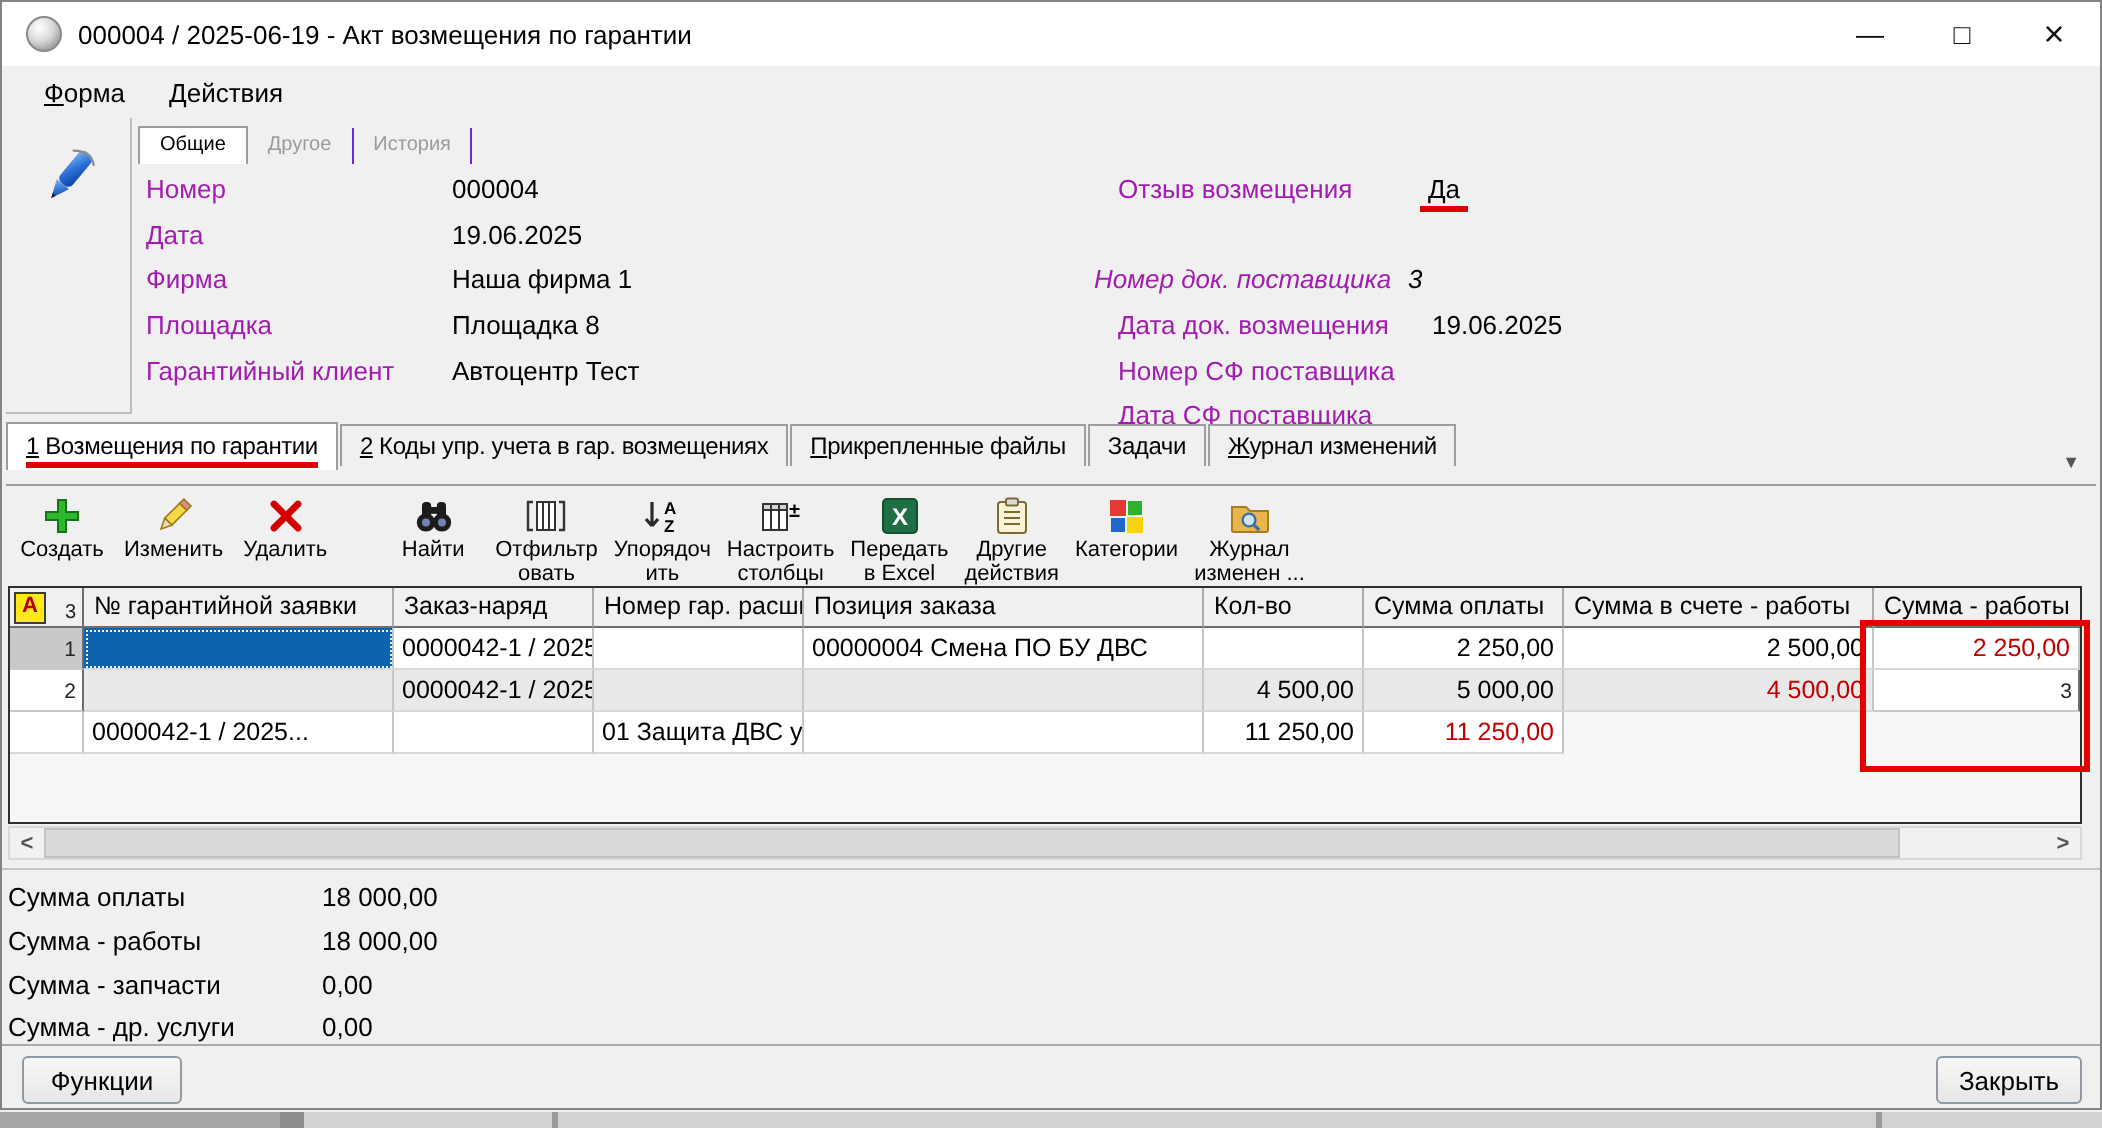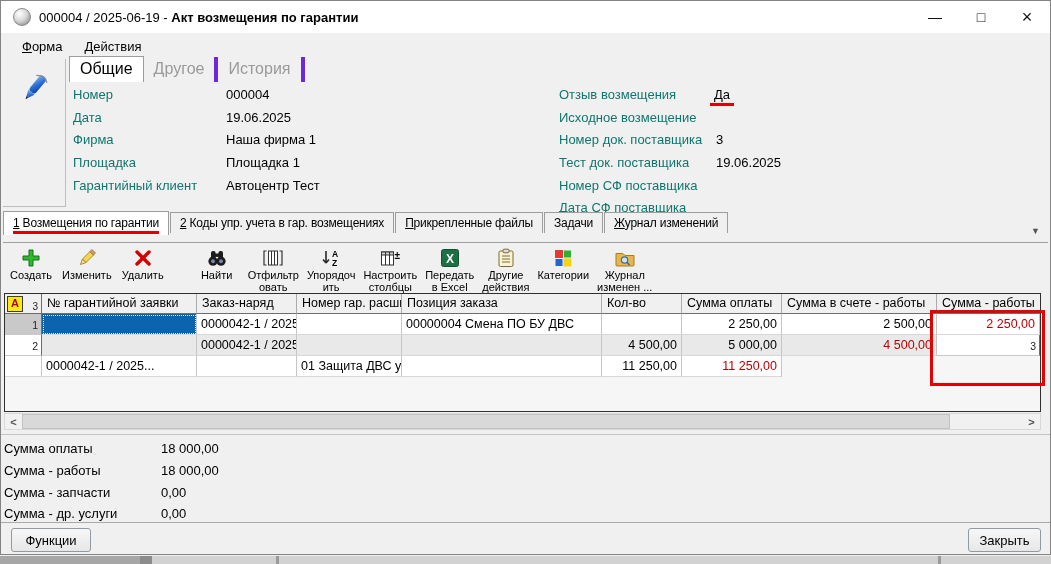--- a/index.html
+++ b/index.html
@@ -3,36 +3,36 @@
 <meta charset="utf-8">
 <style>
   html,body{margin:0;padding:0;background:#cfcfcf;width:1051px;height:564px;overflow:hidden;
     font-family:"Liberation Sans",sans-serif;-webkit-font-smoothing:antialiased;}
   .window{position:absolute;left:0;top:0;width:1049px;height:553px;border:1px solid #838383;background:#f0f0f0;}
   
   .titlebar{position:absolute;left:0;top:0;width:100%;height:32px;background:#ffffff;display:flex;align-items:center;}
   .app-icon{width:16px;height:16px;border-radius:50%;margin:0 8px 0 12px;border:1px solid #8a8a8a;
     background:radial-gradient(circle at 35% 30%, #ffffff 0%, #d9d9d9 45%, #9b9b9b 80%, #7d7d7d 100%);}
   .title-text{font-size:13px;color:#000;}
-  .red-u{border-bottom:5px solid #ef4444;padding-bottom:18px;font-weight:bold;}
+  .red-u{border-bottom:5px solid #ef4444;padding-bottom:18px;}
   .win-controls{position:absolute;right:0;top:0;height:32px;display:flex;}
   .win-btn{width:46px;height:32px;display:flex;align-items:center;justify-content:center;font-size:14px;color:#111;cursor:default;}
   .win-btn.close{font-size:18px;}
   
   .menubar{position:absolute;left:0;top:33px;width:100%;height:24px;background:#f0f0f0;display:flex;align-items:center;padding-left:10px;box-sizing:border-box;}
   .menu-item{font-size:13px;color:#000;padding:3px 11px;}
   .menu-item .u{text-decoration:underline;}
   
   .form-area{position:absolute;left:2px;top:58px;width:1045px;height:156px;}
   .pen-panel{position:absolute;left:0;top:0;width:63px;height:148px;border-right:1px solid #bdbdbd;border-bottom:1px solid #bdbdbd;background:#f0f0f0;text-align:center;padding-top:8px;box-sizing:border-box;}
-  .form-tabs{position:absolute;left:66px;top:1px;height:22px;display:flex;align-items:flex-end;font-size:16px;}
-  .ftab{padding:3px 10px 4px 10px;color:#9a9a9a;border-right:4px solid #6d28d9;}
+  .form-tabs{position:absolute;left:66px;top:1px;height:22px;display:flex;align-items:flex-end;font-size:10px;}
+  .ftab{padding:3px 10px 4px 10px;color:#9a9a9a;border-right:1px solid #6d28d9;}
   .ftab.active{color:#000;background:#fff;border:1px solid #9d9d9d;border-bottom:none;}
   .field-row{position:absolute;height:18px;font-size:13px;white-space:nowrap;}
-  .flabel{position:absolute;left:0;top:0;color:#0f766e;}
+  .flabel{position:absolute;left:0;top:0;color:#a21caf;}
   .fvalue{position:absolute;top:0;color:#000;}
   .fvalue.hl{border-bottom:3px solid #e00000;padding:0 4px 1px 4px;}
   
   .page-tabs{position:absolute;left:2px;top:209px;width:1045px;height:24px;display:flex;align-items:center;}
   .ptab{font-size:12px;letter-spacing:-0.2px;background:#f0f0f0;border:1px solid #9d9d9d;border-bottom:none;height:20px;line-height:20px;
     padding:0 9px;margin-right:1px;color:#000;white-space:nowrap;}
   .ptab .u{text-decoration:underline;}
   .ptab.active{background:#ffffff;height:23px;line-height:23px;position:relative;z-index:3;margin-bottom:-1px;}
   .ptab.active .lbl{border-bottom:3px solid #e00000;padding-bottom:1px;}
   .tab-overflow{position:absolute;right:10px;top:8px;font-size:9px;color:#555;}
@@ -132,41 +132,37 @@
     <div class="field-row" style="left:70px;top:51px;width:470px;">
       <span class="flabel">Дата</span>
       <span class="fvalue" style="left:153px;">19.06.2025</span>
     </div>
     <div class="field-row" style="left:70px;top:73px;width:470px;">
       <span class="flabel">Фирма</span>
       <span class="fvalue" style="left:153px;">Наша фирма 1</span>
     </div>
     <div class="field-row" style="left:70px;top:96px;width:470px;">
       <span class="flabel">Площадка</span>
-      <span class="fvalue" style="left:153px;">Площадка 1</span>
+      <span class="fvalue" style="left:153px;">Площадка 8</span>
     </div>
     <div class="field-row" style="left:556px;top:28px;width:480px;">
       <span class="flabel">Отзыв возмещения</span>
       <span class="fvalue hl" style="left:151px;">Да</span>
     </div>
 
     <div class="field-row" style="left:70px;top:119px;width:470px;">
       <span class="flabel">Гарантийный клиент</span>
       <span class="fvalue" style="left:153px;">Автоцентр Тест</span>
     </div>
-    <div class="field-row" style="left:556px;top:51px;width:480px;">
-      <span class="flabel">Исходное возмещение</span>
-      <span class="fvalue" style="left:157px;"></span>
-    </div>
-    <div class="field-row" style="left:556px;top:73px;width:480px;">
+    <div class="field-row" style="left:544px;top:73px;width:480px;font-style:italic;">
       <span class="flabel">Номер док. поставщика</span>
       <span class="fvalue" style="left:157px;">3</span>
     </div>
     <div class="field-row" style="left:556px;top:96px;width:480px;">
-      <span class="flabel">Тест док. поставщика</span>
+      <span class="flabel">Дата док. возмещения</span>
       <span class="fvalue" style="left:157px;">19.06.2025</span>
     </div>
     <div class="field-row" style="left:556px;top:119px;width:480px;">
       <span class="flabel">Номер СФ поставщика</span>
       <span class="fvalue" style="left:157px;"></span>
     </div>
     <div class="field-row" style="left:556px;top:141px;width:480px;">
       <span class="flabel">Дата СФ поставщика</span>
       <span class="fvalue" style="left:157px;"></span>
     </div>

